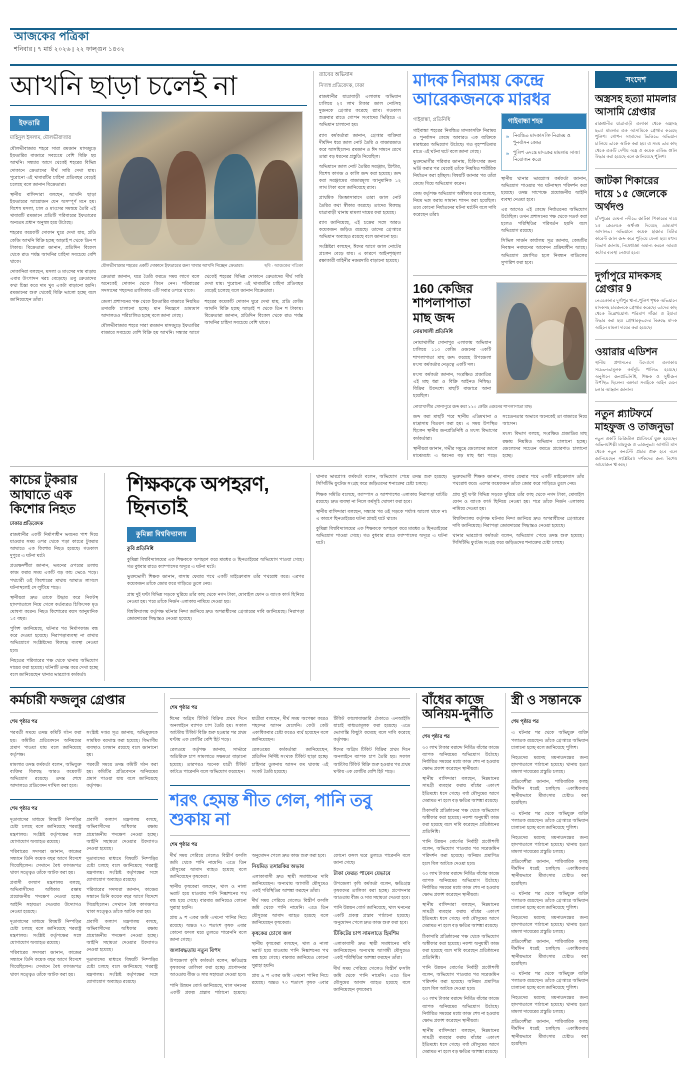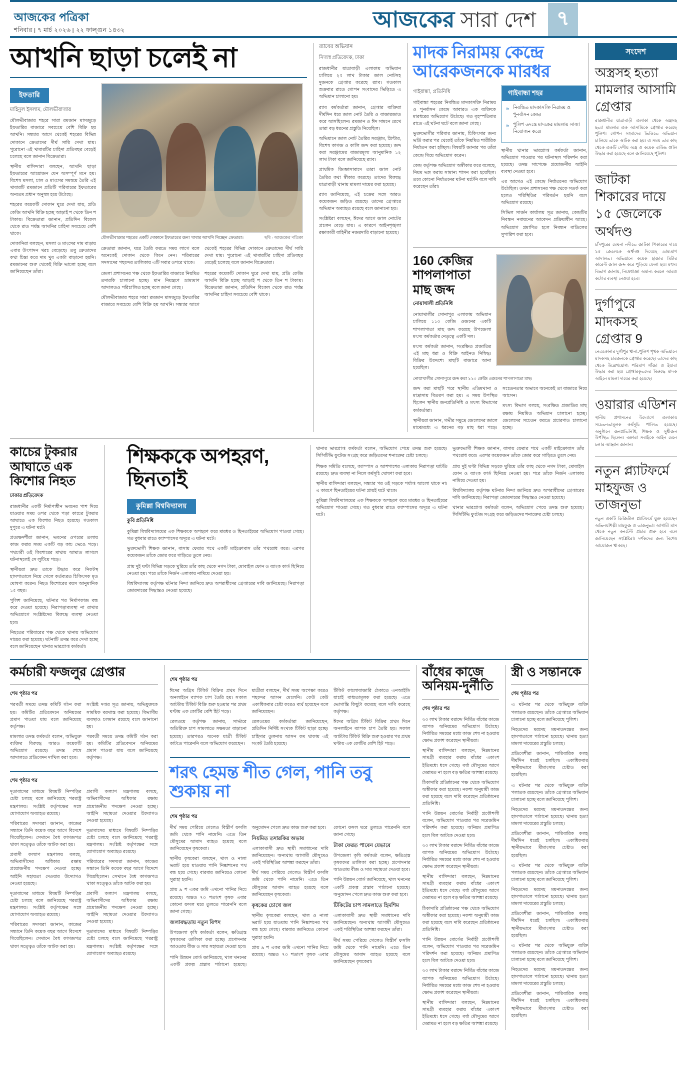--- a/index.html
+++ b/index.html
@@ -6,23 +6,23 @@
   body{
     width:687px;height:1080px;overflow:hidden;
     font-family:"Liberation Sans","DejaVu Sans",sans-serif;
     color:#1a1a1a;
     -webkit-font-smoothing:antialiased;
   }
   .page{width:687px;height:1080px;position:relative;background:#fff;box-sizing:border-box;padding:0 10px;}
 
   
   .masthead{
-    display:flex;align-items:flex-end;justify-content:space-between;
+    display:flex;align-items:flex-start;justify-content:space-between;
     border-top:2.5px solid #17618c;border-bottom:2.5px solid #17618c;
-    height:34px;position:relative;
+    margin-top:28px;height:34px;position:relative;
   }
   .mh-left{display:flex;flex-direction:column;justify-content:center;padding-left:4px;}
   .mh-brand{font-size:11px;font-weight:bold;color:#17618c;letter-spacing:.2px;line-height:1.1;}
   .mh-date{font-size:6.2px;color:#3a3a3a;margin-top:2px;letter-spacing:.1px;}
   .mh-center{display:flex;align-items:center;gap:6px;margin-left:auto;padding-right:0;}
   .mh-title-a{font-size:22px;font-weight:bold;color:#17618c;line-height:1;}
   .mh-title-b{font-size:21px;color:#3b3b3b;line-height:1;}
   .mh-pageno{
     width:30px;background:#a8c8d8;color:#ffffff;font-size:20px;font-weight:bold;
     display:flex;align-items:center;justify-content:center;margin-left:6px;
@@ -33,32 +33,32 @@
   .body-wrap{display:flex;gap:0;margin-top:5px;}
   .main-area{width:578px;}
   .side-rail{width:99px;padding-left:6px;box-sizing:border-box;border-left:1px solid #cfcfcf;}
 
   
   .side-head{
     background:#17618c;color:#fff;text-align:center;font-size:7.5px;font-weight:bold;
     padding:2.5px 0;letter-spacing:.3px;margin-bottom:4px;
   }
   .side-item{margin-bottom:7px;}
-  .side-title{font-size:13px;font-weight:normal;line-height:1.32;color:#111;margin-bottom:2.5px;}
+  .side-title{font-size:10px;font-weight:bold;line-height:1.32;color:#111;margin-bottom:2.5px;}
   .side-body{font-size:4.4px;line-height:1.52;color:#3d3d3d;text-align:justify;}
   .side-rule{border:0;border-top:1px solid #c8c8c8;margin:5px 0;}
 
   
   .top-block{display:flex;gap:6px;}
   .lead-col{width:297px;}
   .mid-col{width:88px;border-left:1px solid #cfcfcf;padding-left:5px;box-sizing:border-box;}
   .right-col{width:180px;border-left:1px solid #cfcfcf;padding-left:5px;box-sizing:border-box;}
 
   .lead-headline{
-    font-size:27px;font-weight:bold;line-height:1.12;color:#0d0d0d;
+    font-size:27px;font-weight:normal;line-height:1.12;color:#0d0d0d;
     border-bottom:1.5px solid #17618c;padding-bottom:4px;margin-bottom:5px;letter-spacing:-.3px;
   }
   .badge{
     display:inline-block;background:#2f7fb5;color:#fff;font-size:6.5px;font-weight:bold;
     padding:2px 9px;letter-spacing:.2px;
   }
   .byline{font-size:5px;color:#222;margin:3px 0 3px;font-weight:bold;}
   .byline span{font-weight:normal;color:#555;}
 
   .lead-flex{display:flex;gap:5px;}
@@ -108,25 +108,20 @@
 </style>
 </head>
 <body>
 
 <div class="page">
 
   <div class="masthead">
     <div class="mh-left">
       <div class="mh-brand">আজকের পত্রিকা</div>
       <div class="mh-date">শনিবার | ৭ মার্চ ২০২৬ | ২২ ফাল্গুন ১৪৩২</div>
-    </div>
-    <div class="mh-center">
-      <span class="mh-title-a">আজকের</span>
-      <span class="mh-title-b">সারা দেশ</span>
-      <span class="mh-pageno">৭</span>
     </div>
     <div class="mh-right"></div>
   </div>
 
   <div class="body-wrap">
 
     <div class="main-area">
 
       <div class="top-block">
 

